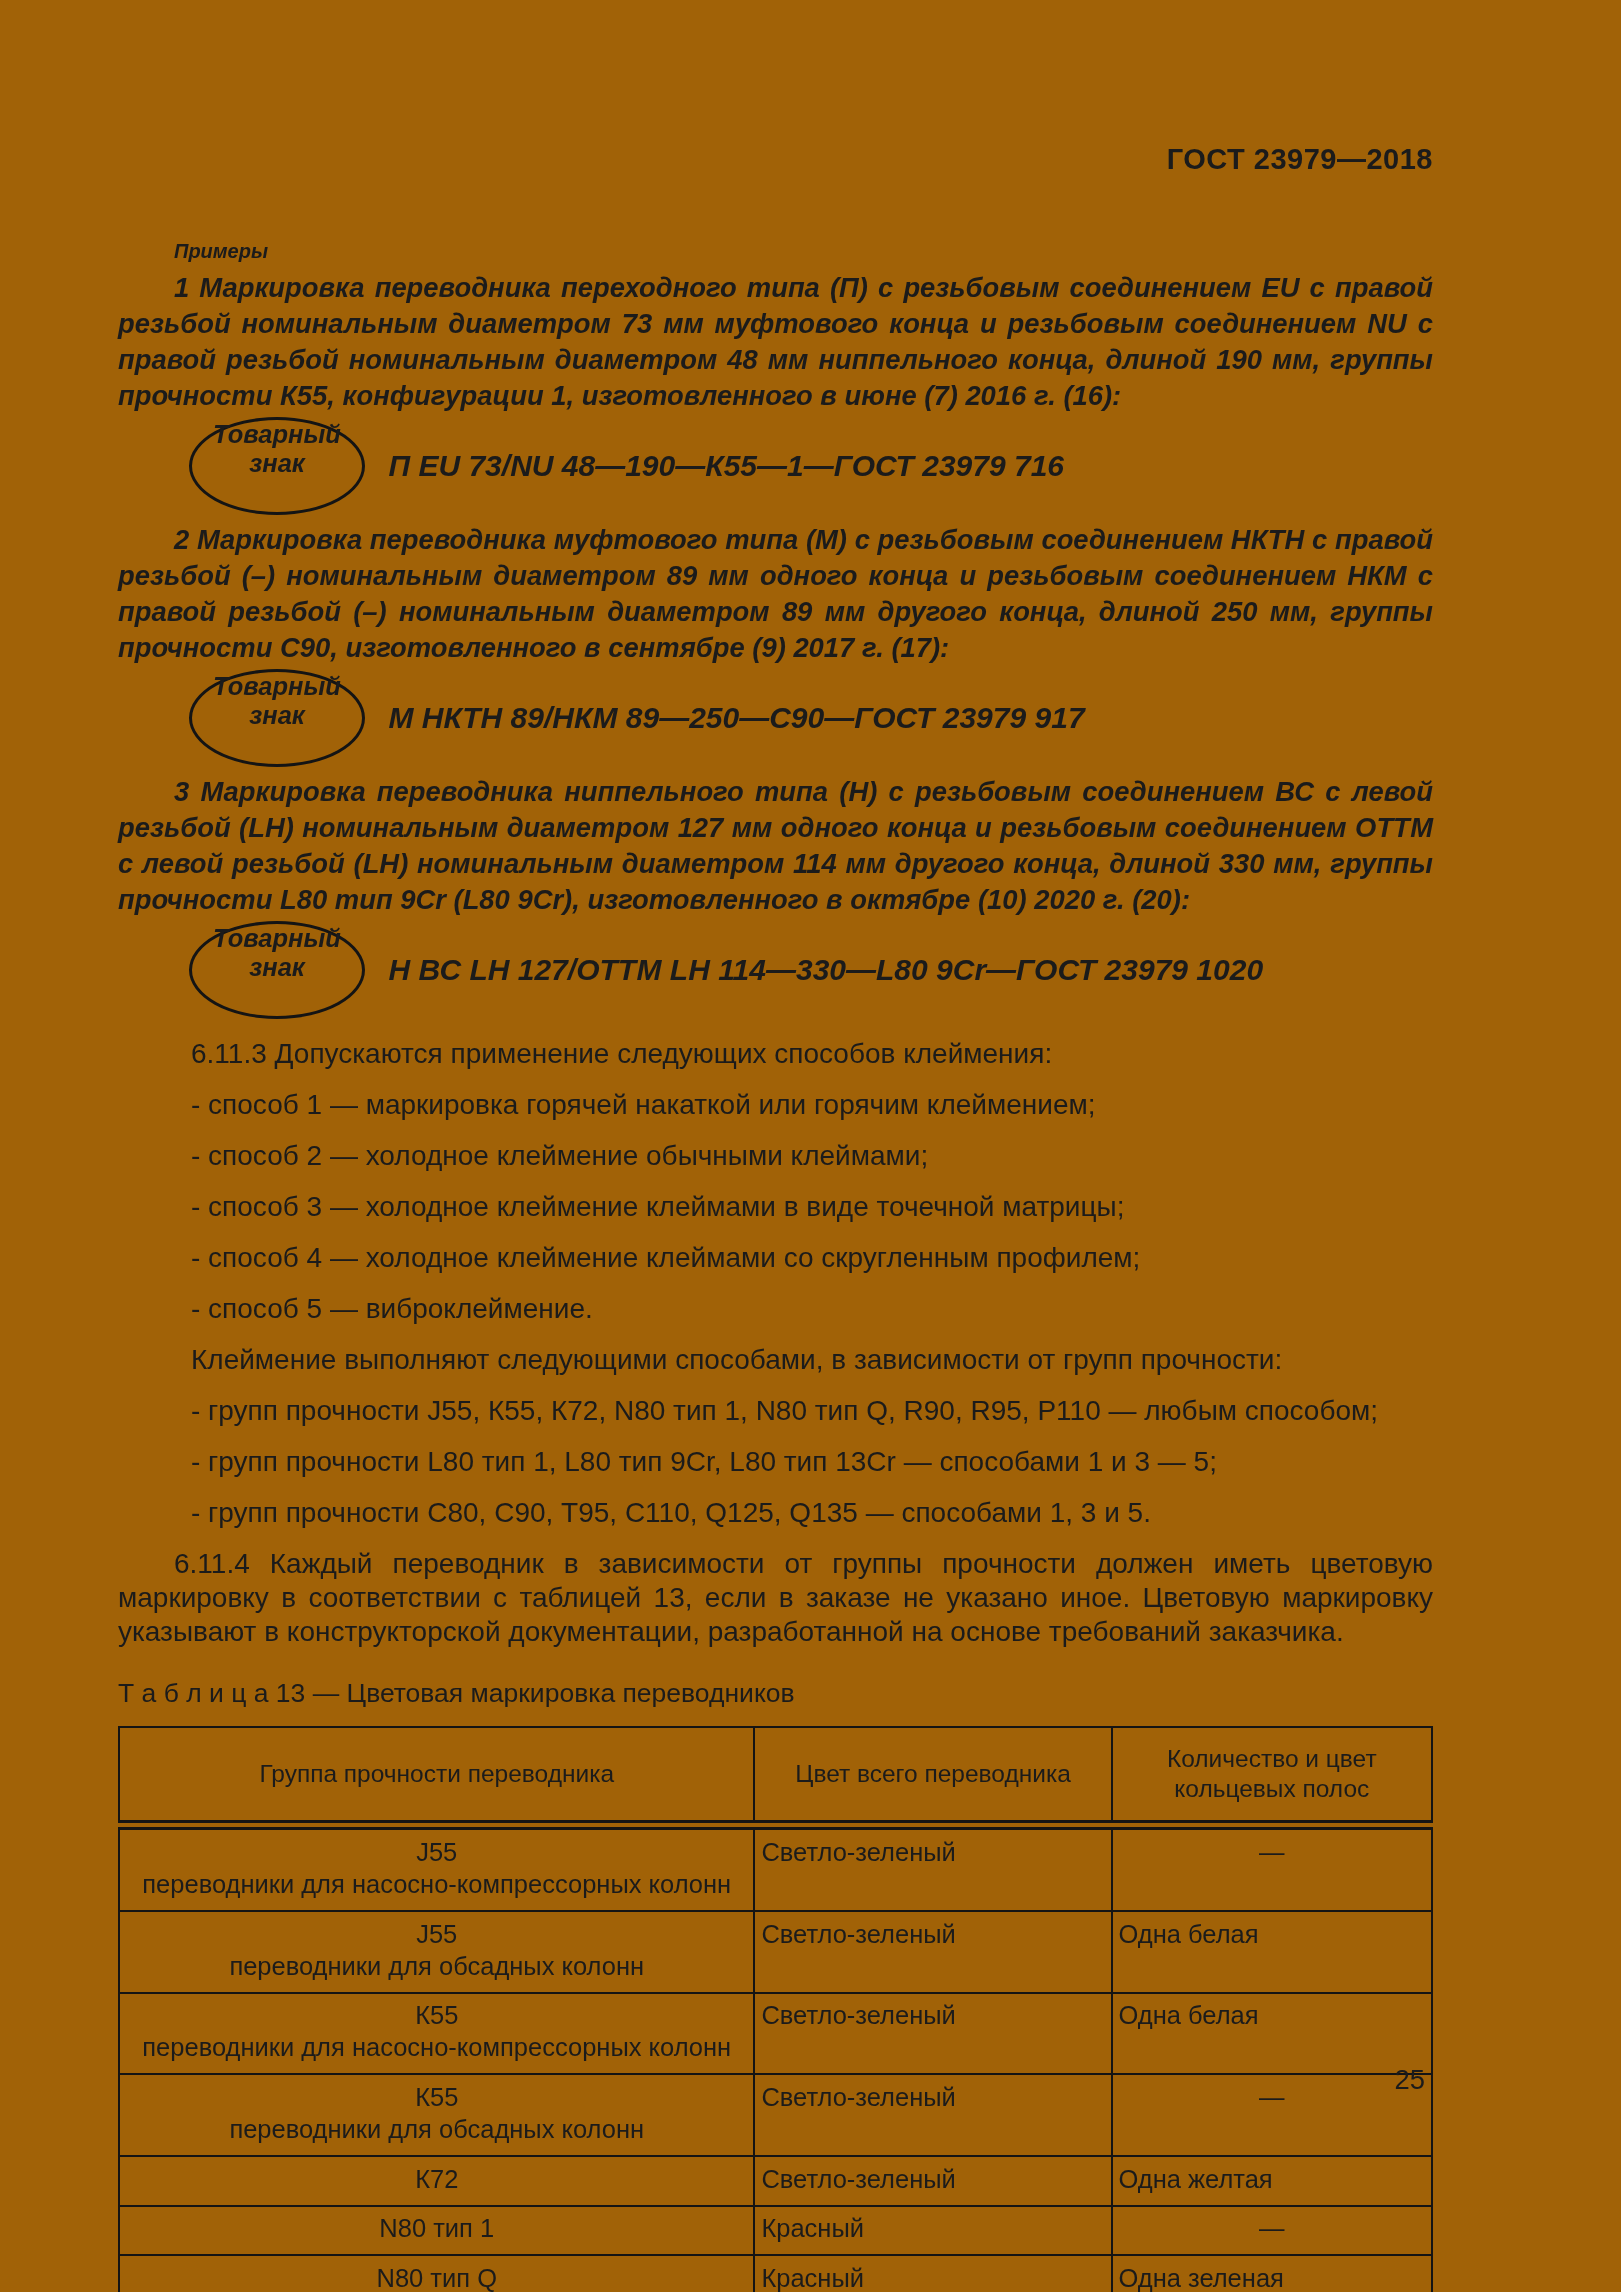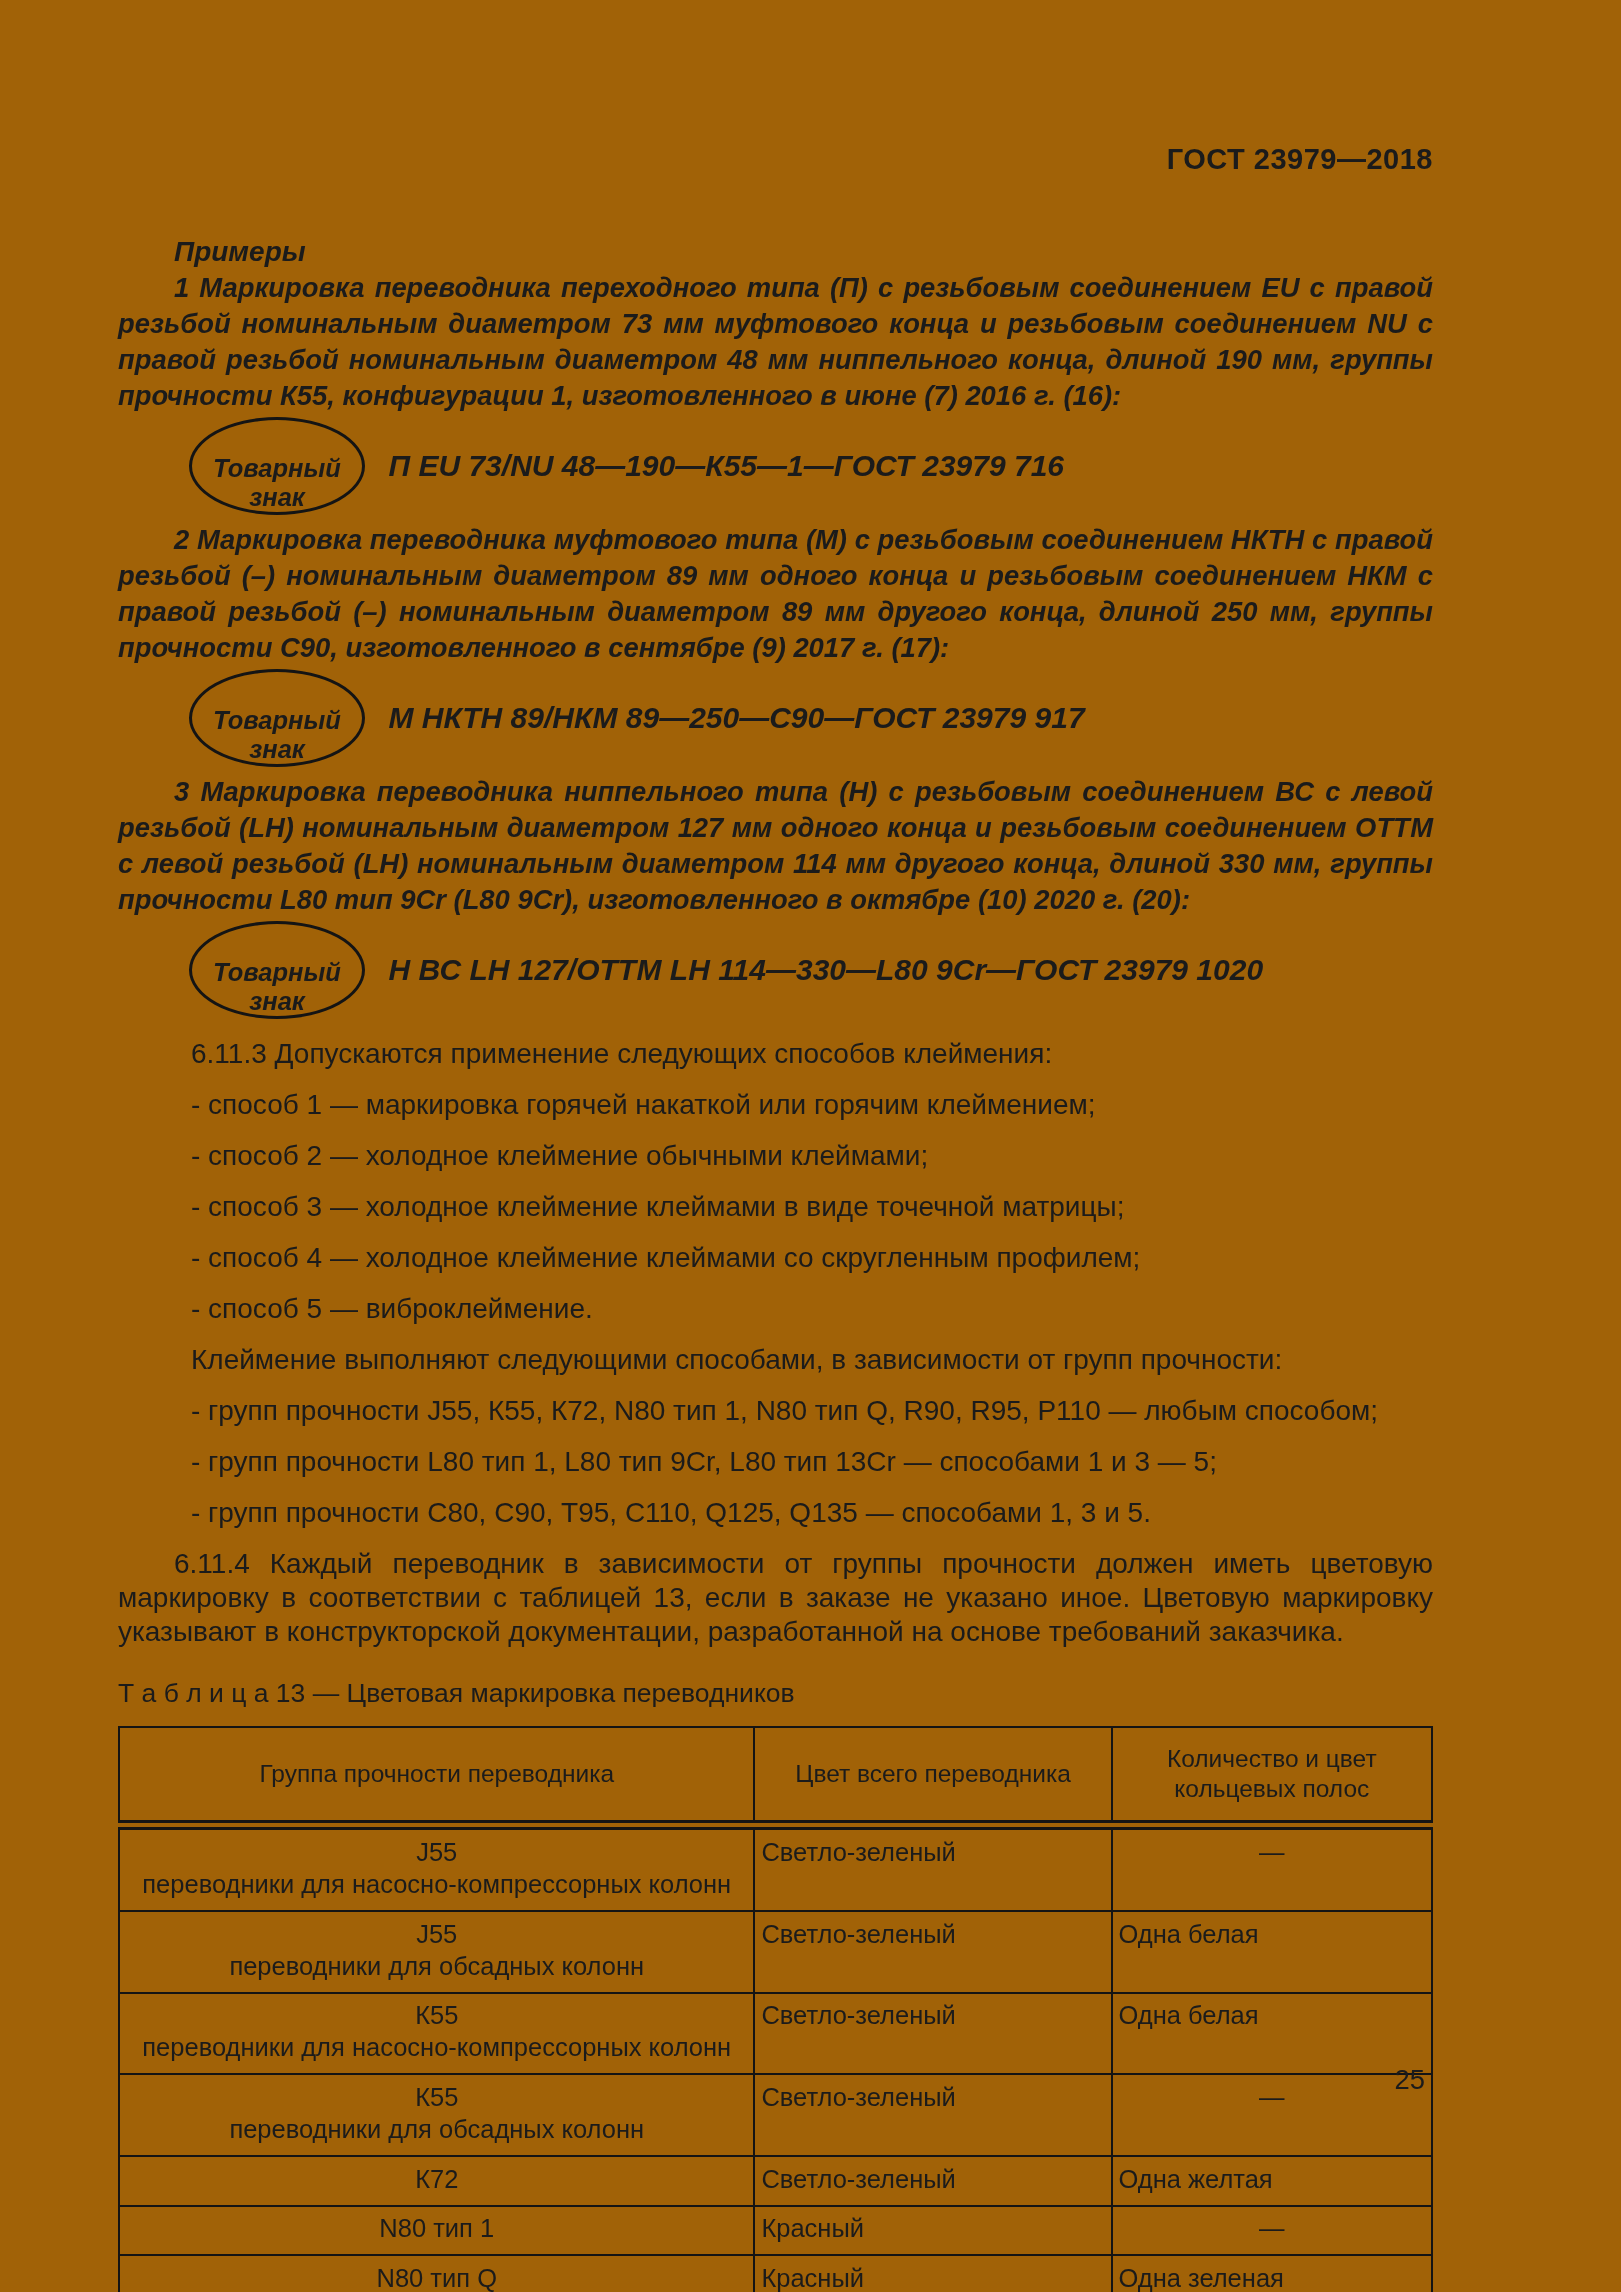--- a/index.html
+++ b/index.html
@@ -13,39 +13,39 @@
   }
   .doc-header {
     position:absolute; top:143px; right:188px;
     font-size:29px; font-weight:bold; letter-spacing:0.5px;
   }
   .content {
     position:absolute; left:118px; top:233px; width:1315px;
   }
   .ex-title {
     margin:0; text-indent:56px;
-    font-size:28px; line-height:37px;
+    font-size:20px; line-height:37px;
     font-weight:bold; font-style:italic;
   }
   .ex-para {
     margin:0; text-indent:56px;
     font-size:27.4px; line-height:36px;
     font-weight:bold; font-style:italic;
     text-align:justify;
   }
   .mark-row {
     display:flex; align-items:center;
     margin:2px 0 5.9px 71px;
     gap:23.5px; height:100px;
   }
   .oval {
     flex:none; box-sizing:border-box;
     width:176px; height:98px;
     border:3.9px solid #141414; border-radius:50%;
-    display:flex; align-items:flex-end; justify-content:center;
+    display:flex; align-items:flex-start; justify-content:center;
     text-align:center;
     font-size:25.5px; line-height:29px;
     font-weight:bold; font-style:italic;
     padding:0 19.6px;
   }
   .mark-code {
     font-size:30px; font-weight:bold; font-style:italic;
     white-space:nowrap;
   }
   .body-block { margin-top:15.7px; }

